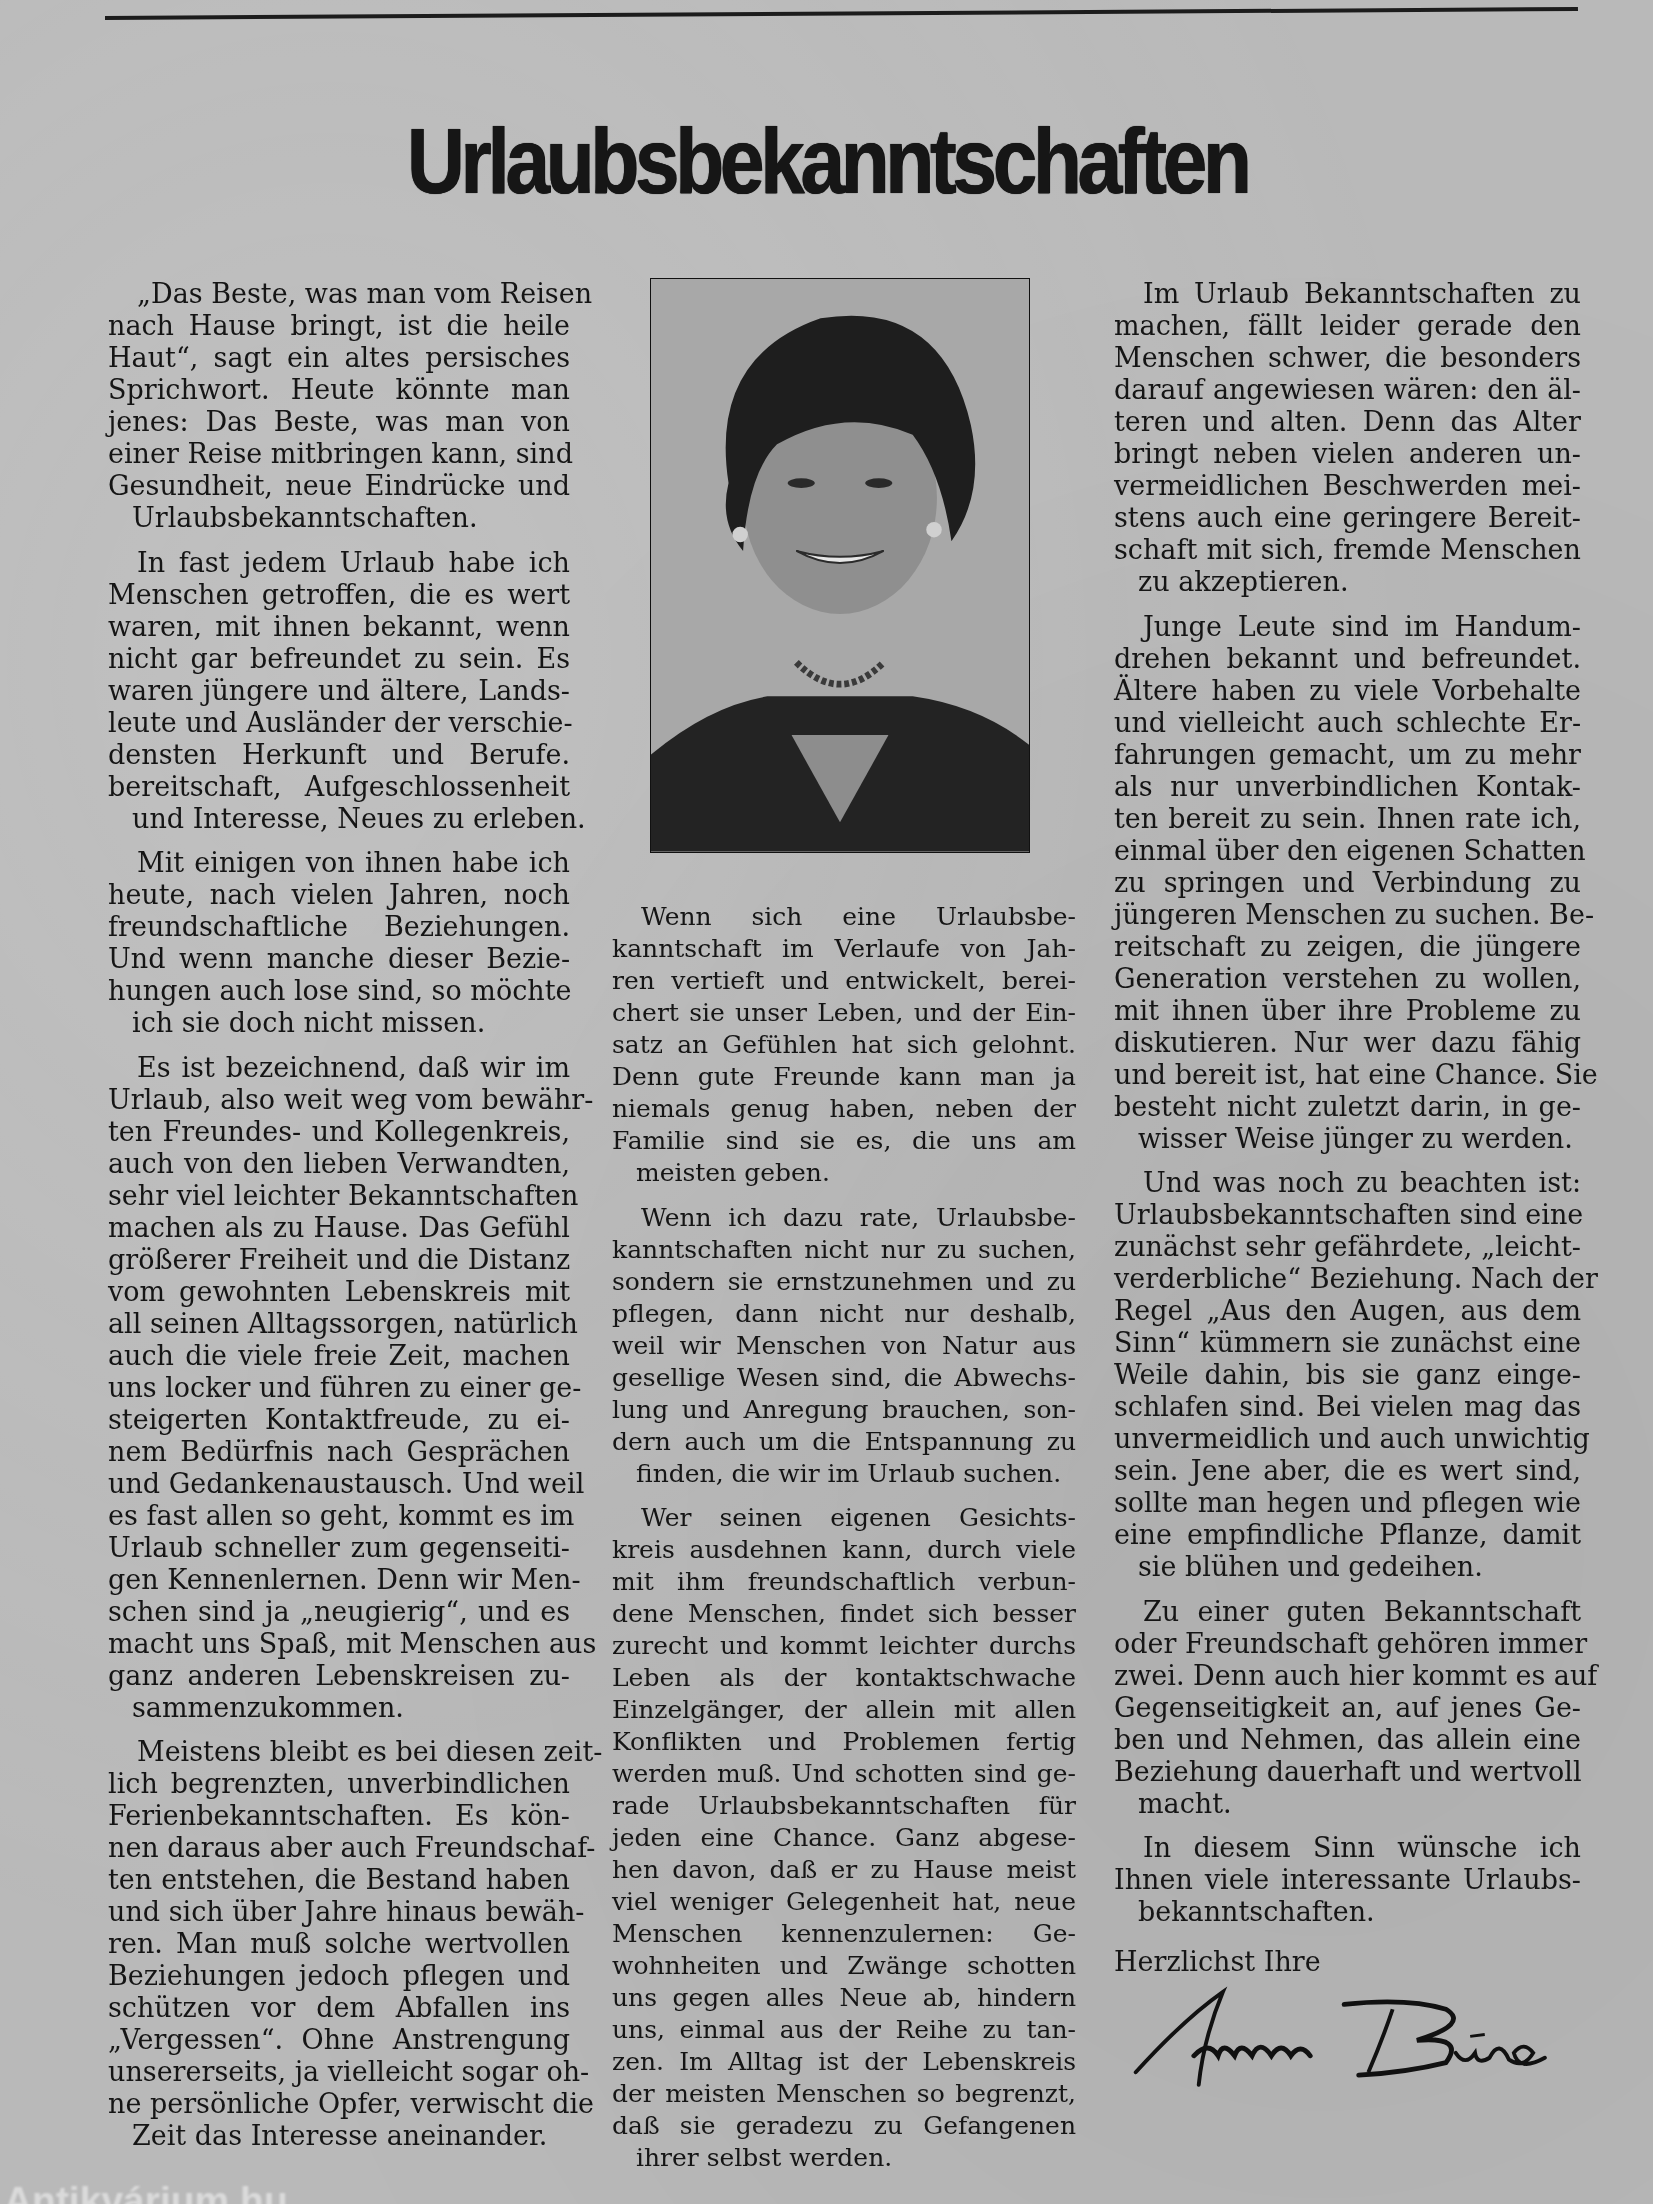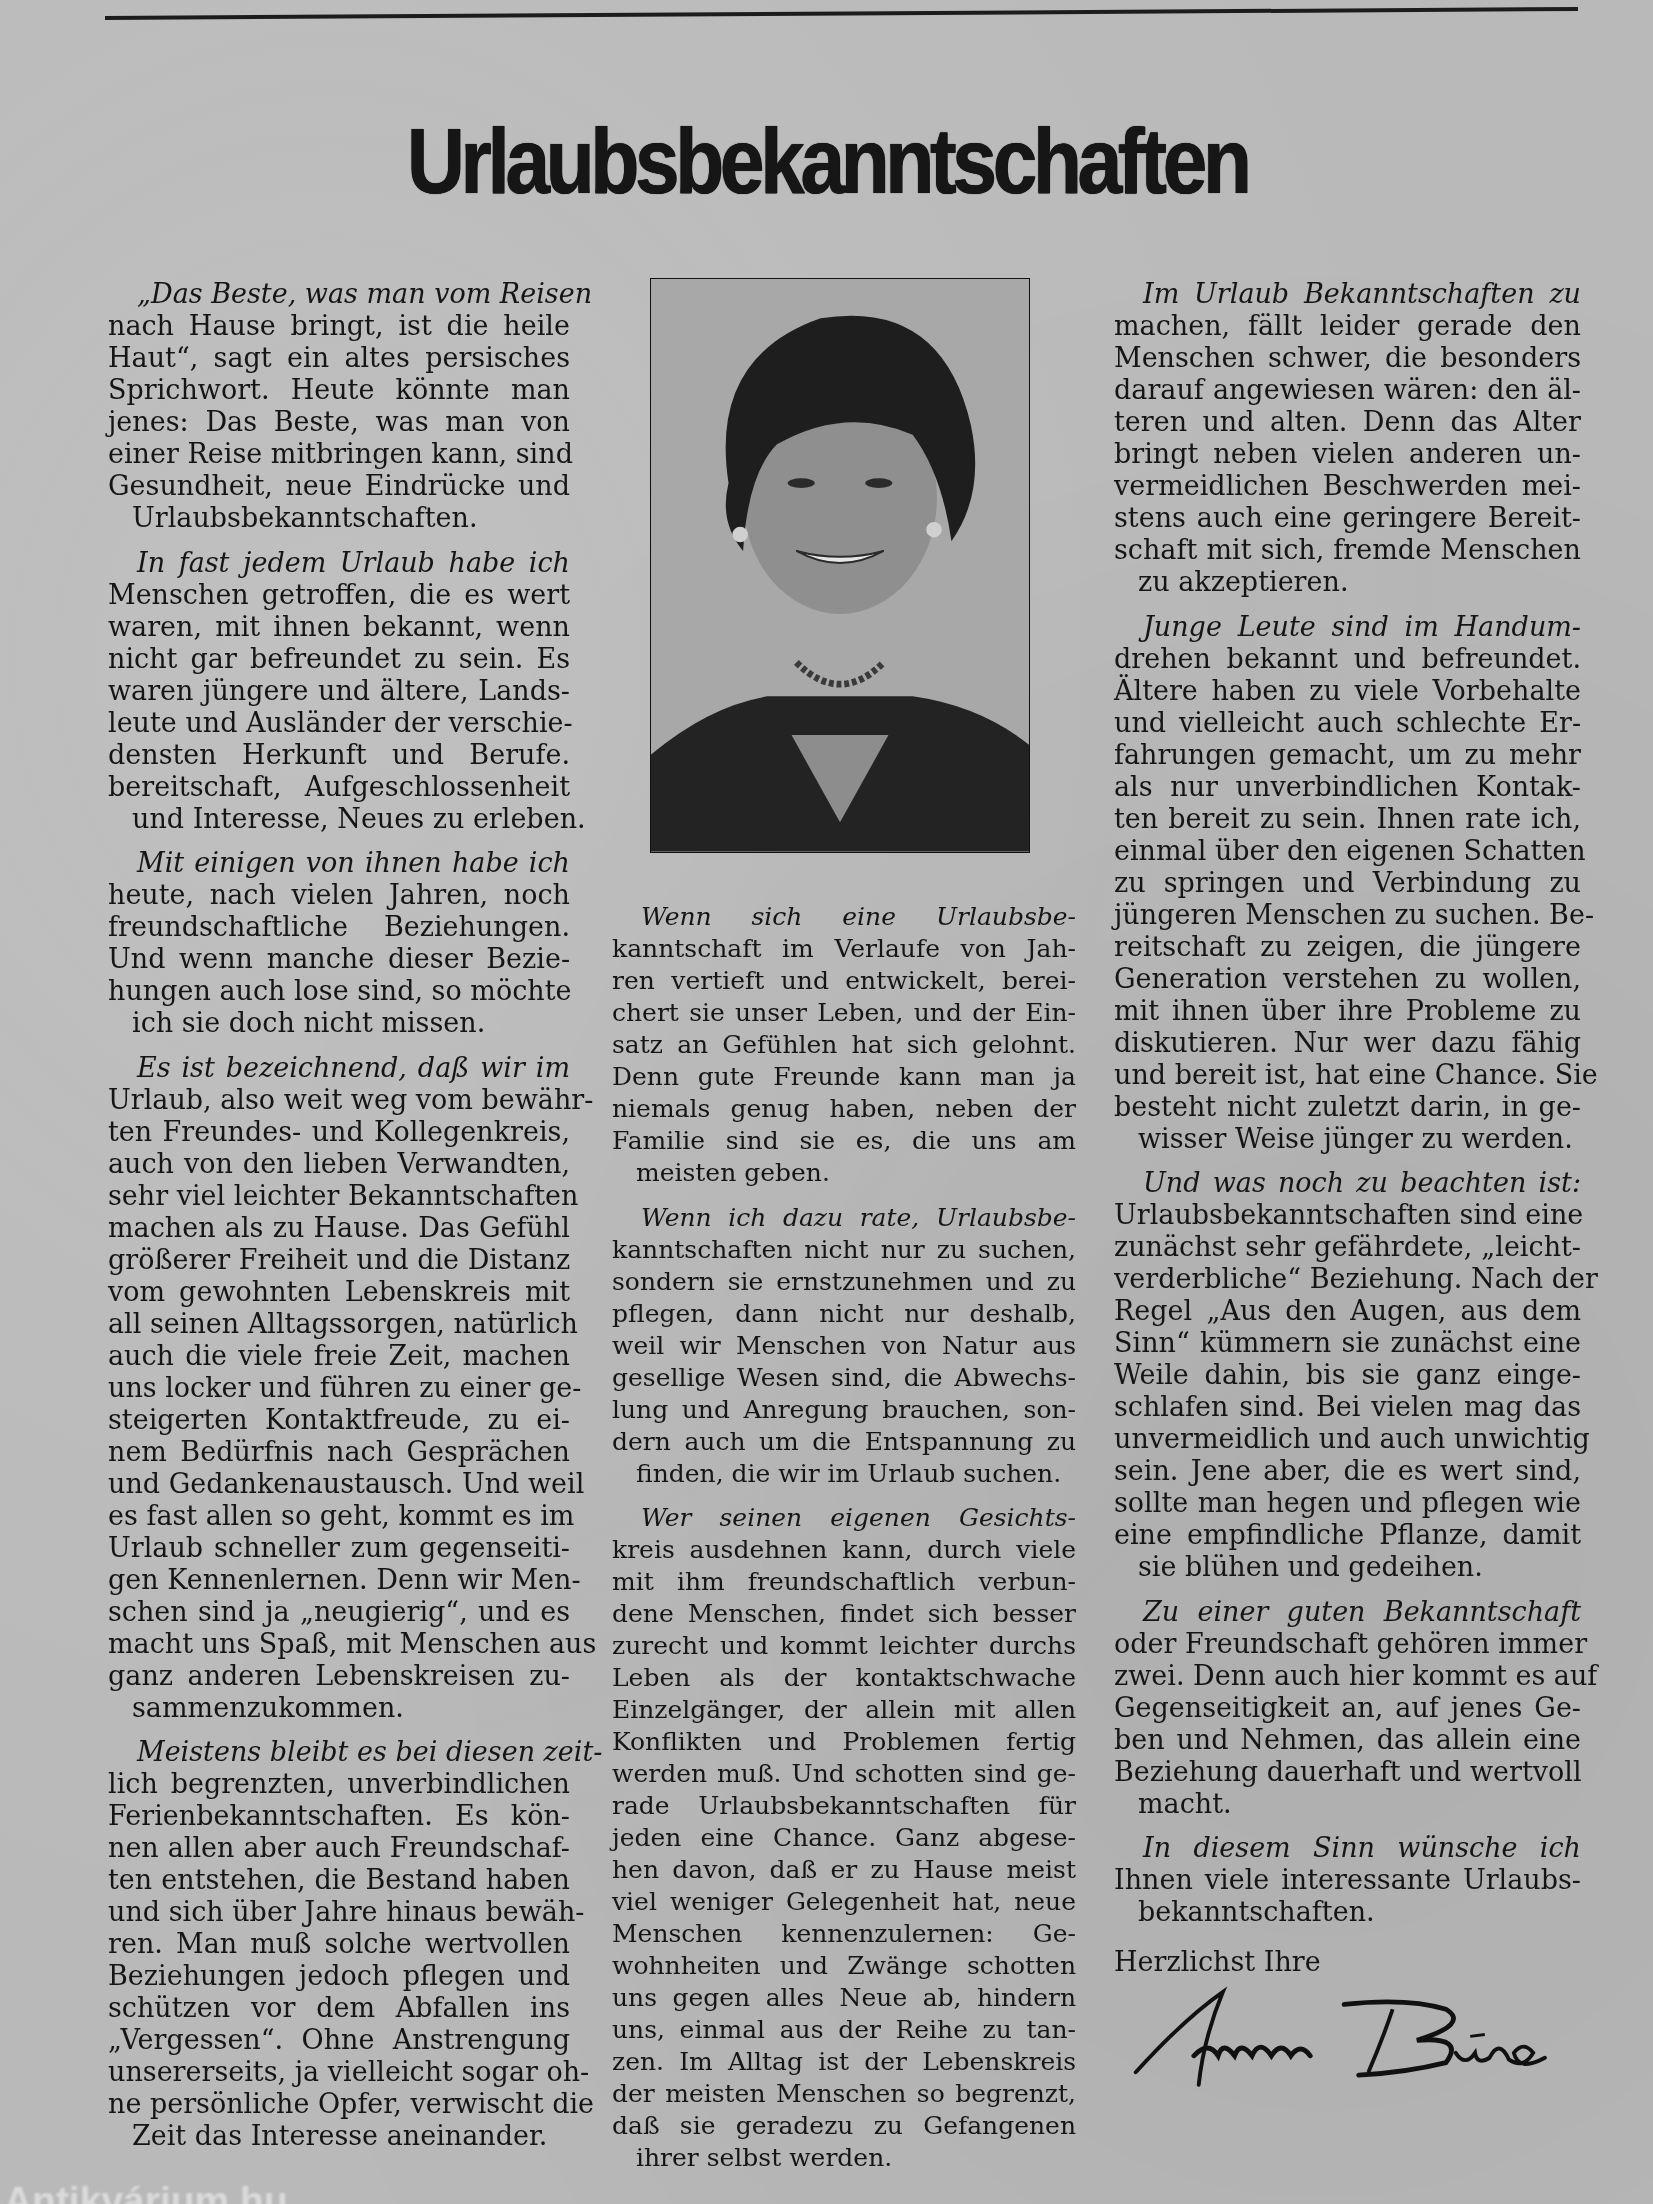--- a/index.html
+++ b/index.html
@@ -29,21 +29,21 @@
       position: absolute; top: 278px;
       font-size: 27px; line-height: 32px;
     }
     .col-left { left: 108px; width: 462px; }
     .col-right { left: 1114px; width: 467px; }
     .para { margin: 0 0 12.6px 0; }
     .line {
       display: block; text-align: justify; text-align-last: justify;
       white-space: nowrap; overflow: visible; height: 32px;
     }
-    .line.first { text-indent: 29px; font-style: italic; }
+    .line.first { text-indent: 29px; }
     .line.last { text-align-last: left; margin-left: 24px; }
     .photo {
       position: absolute; left: 650px; top: 278px; width: 378px; height: 573px;
       border: 1.9px solid #111; background: #a9a9a9; overflow: hidden;
     }
     .photo svg { width: 100%; height: 100%; display: block; }
     .mid-text { position: absolute; left: 612px; top: 901px; width: 464px;
       font-size: 25px; line-height: 32px; }
     .closing { margin-top: 17.5px; }
     .closing-line { display: block; height: 32px; }
@@ -114,21 +114,21 @@
       <span class="line">gen Kennenlernen. Denn wir Men-</span>
       <span class="line">schen sind ja „neugierig“, und es</span>
       <span class="line">macht uns Spaß, mit Menschen aus</span>
       <span class="line">ganz anderen Lebenskreisen zu-</span>
       <span class="line last">sammenzukommen.</span>
     </div>
     <div class="para">
       <span class="line first">Meistens bleibt es bei diesen zeit-</span>
       <span class="line">lich begrenzten, unverbindlichen</span>
       <span class="line">Ferienbekanntschaften. Es kön-</span>
-      <span class="line">nen allen aber auch Freundschaf-</span>
+      <span class="line">nen daraus aber auch Freundschaf-</span>
       <span class="line">ten entstehen, die Bestand haben</span>
       <span class="line">und sich über Jahre hinaus bewäh-</span>
       <span class="line">ren. Man muß solche wertvollen</span>
       <span class="line">Beziehungen jedoch pflegen und</span>
       <span class="line">schützen vor dem Abfallen ins</span>
       <span class="line">„Vergessen“. Ohne Anstrengung</span>
       <span class="line">unsererseits, ja vielleicht sogar oh-</span>
       <span class="line">ne persönliche Opfer, verwischt die</span>
       <span class="line last">Zeit das Interesse aneinander.</span>
     </div>

